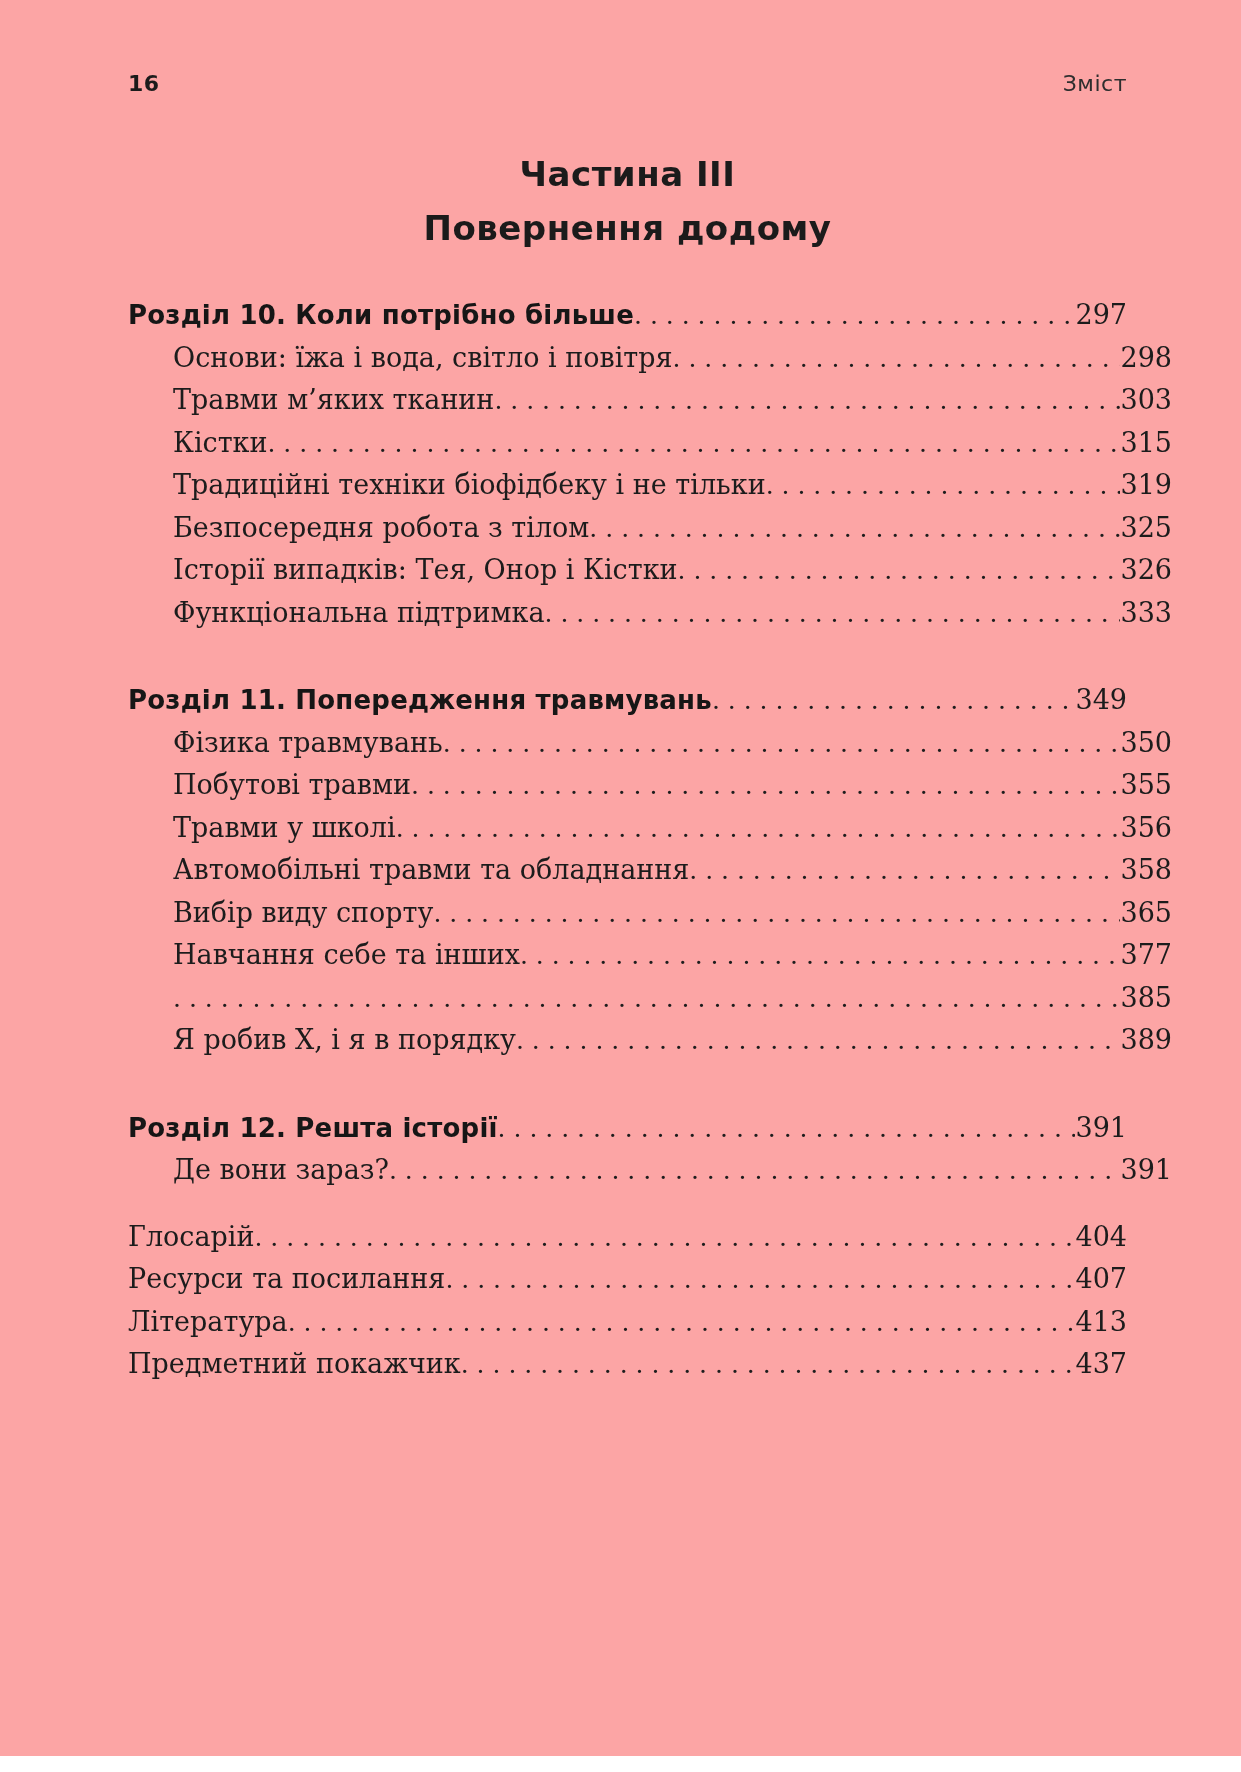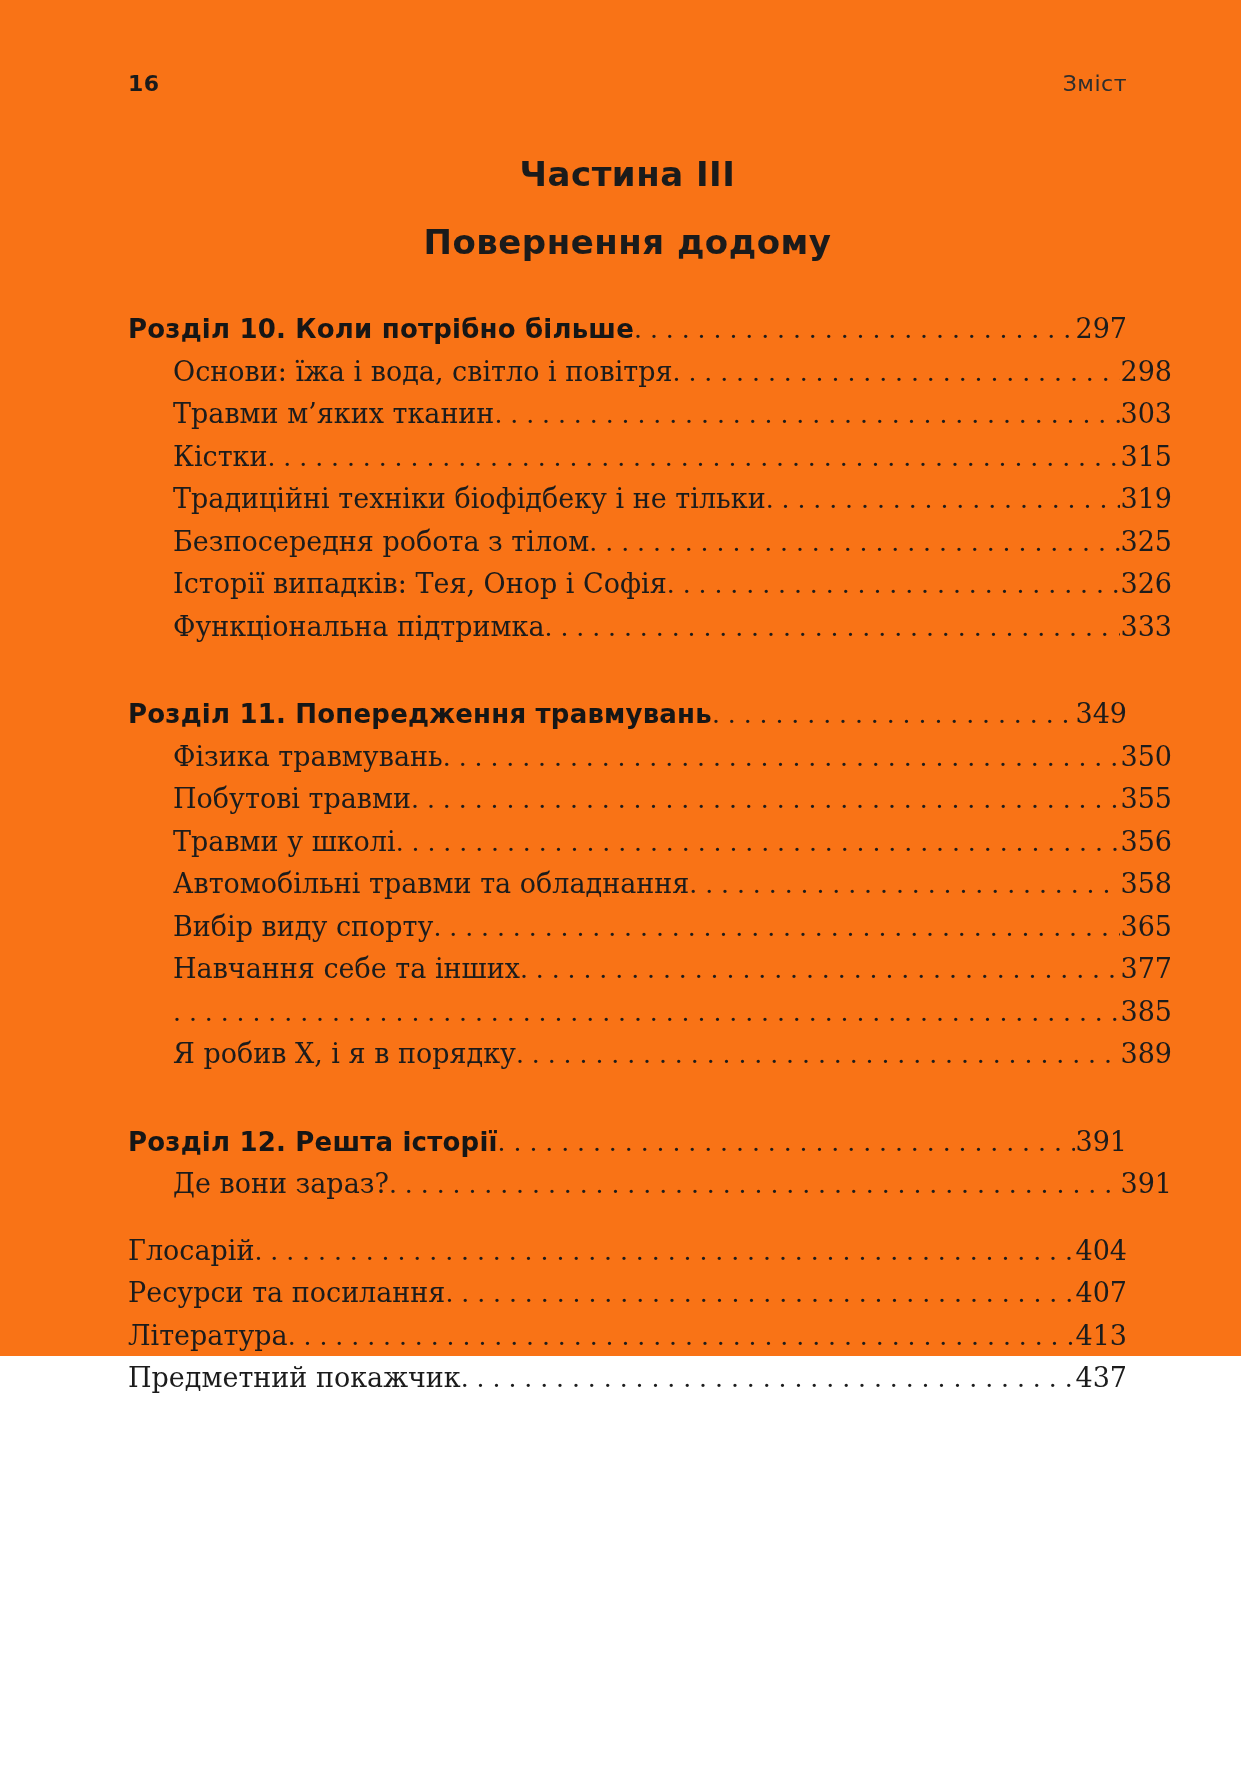--- a/index.html
+++ b/index.html
@@ -4,42 +4,42 @@
 <style>
   html,body{margin:0;padding:0;background:#ffffff;}
   body{
     width:1241px;height:1772px;
     font-family:"DejaVu Serif",serif;
     color:#1c1c1c;
     overflow:hidden;
   }
   .page{
     box-sizing:border-box;
-    width:1241px;height:1356px;
+    width:1241px;height:1756px;
     padding:72px 114px 0 128px;
     position:relative;
-    background:#f97316;
+    background:#fca5a5;
   }
   
   .running{
     display:flex;justify-content:space-between;align-items:baseline;
     font-family:"DejaVu Sans","Liberation Sans",sans-serif;
     font-size:22px;line-height:24px;
   }
   .running .folio{font-weight:700;color:#1b1b1b;letter-spacing:0.5px;}
   .running .head{font-weight:400;color:#2e2e2e;letter-spacing:0.5px;}
   
   .part-heading{
     margin-top:58px;
     text-align:center;
     font-family:"DejaVu Sans","Liberation Sans",sans-serif;
     font-weight:700;color:#1b1b1b;
   }
   .part-heading .part-label{font-size:34px;line-height:40px;letter-spacing:0.5px;}
-  .part-heading .part-title{font-size:34px;line-height:40px;margin-top:28px;letter-spacing:0.5px;}
+  .part-heading .part-title{font-size:34px;line-height:40px;margin-top:14px;letter-spacing:0.5px;}
   
   .toc{margin-top:46px;}
   .toc-section{margin-top:45px;}
   .toc-section:first-child{margin-top:0;}
   .toc-section.backmatter{margin-top:24px;}
   .toc-row{
     display:flex;align-items:baseline;
     line-height:41.5px;
     width:100%;
   }
@@ -117,21 +117,21 @@
           <span class="title">Традиційні техніки біофідбеку і не тільки</span>
           <span class="dots">. . . . . . . . . . . . . . . . . . . . . . . . . . . . . . . . . . . . . . . . . . . . . . . . . . . . . . . . . . . . . . . . . . . . . . . . . . . . . . . . . . . . . . . . . . . . . . . . . . . . . . . . . . . . . . . . . . . . . . . . . . . . . . . . . . . . . . . . . . . . . . . . . . . . . . . . . . . . . . . . .</span>
           <span class="pagenum">319</span>
         </div>
         <div class="toc-row indent">
           <span class="title">Безпосередня робота з тілом</span>
           <span class="dots">. . . . . . . . . . . . . . . . . . . . . . . . . . . . . . . . . . . . . . . . . . . . . . . . . . . . . . . . . . . . . . . . . . . . . . . . . . . . . . . . . . . . . . . . . . . . . . . . . . . . . . . . . . . . . . . . . . . . . . . . . . . . . . . . . . . . . . . . . . . . . . . . . . . . . . . . . . . . . . . . .</span>
           <span class="pagenum">325</span>
         </div>
         <div class="toc-row indent">
-          <span class="title">Історії випадків: Тея, Онор і Софія</span>
+          <span class="title">Історії випадків: Тея, Онор і Кістки</span>
           <span class="dots">. . . . . . . . . . . . . . . . . . . . . . . . . . . . . . . . . . . . . . . . . . . . . . . . . . . . . . . . . . . . . . . . . . . . . . . . . . . . . . . . . . . . . . . . . . . . . . . . . . . . . . . . . . . . . . . . . . . . . . . . . . . . . . . . . . . . . . . . . . . . . . . . . . . . . . . . . . . . . . . . .</span>
           <span class="pagenum">326</span>
         </div>
         <div class="toc-row indent">
           <span class="title">Функціональна підтримка</span>
           <span class="dots">. . . . . . . . . . . . . . . . . . . . . . . . . . . . . . . . . . . . . . . . . . . . . . . . . . . . . . . . . . . . . . . . . . . . . . . . . . . . . . . . . . . . . . . . . . . . . . . . . . . . . . . . . . . . . . . . . . . . . . . . . . . . . . . . . . . . . . . . . . . . . . . . . . . . . . . . . . . . . . . . .</span>
           <span class="pagenum">333</span>
         </div>
       </div>
       <div class="toc-section">

